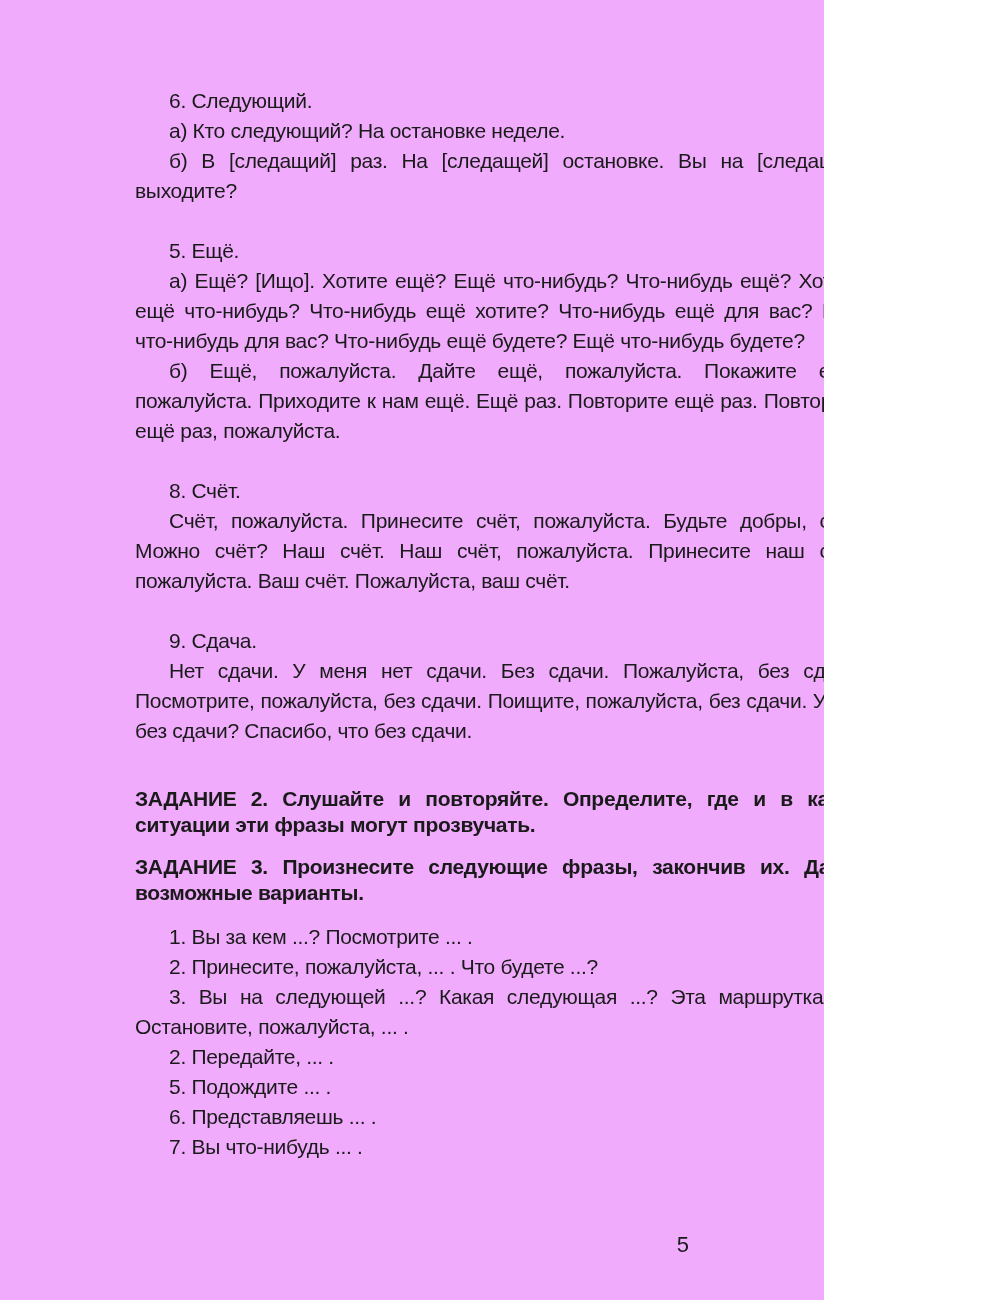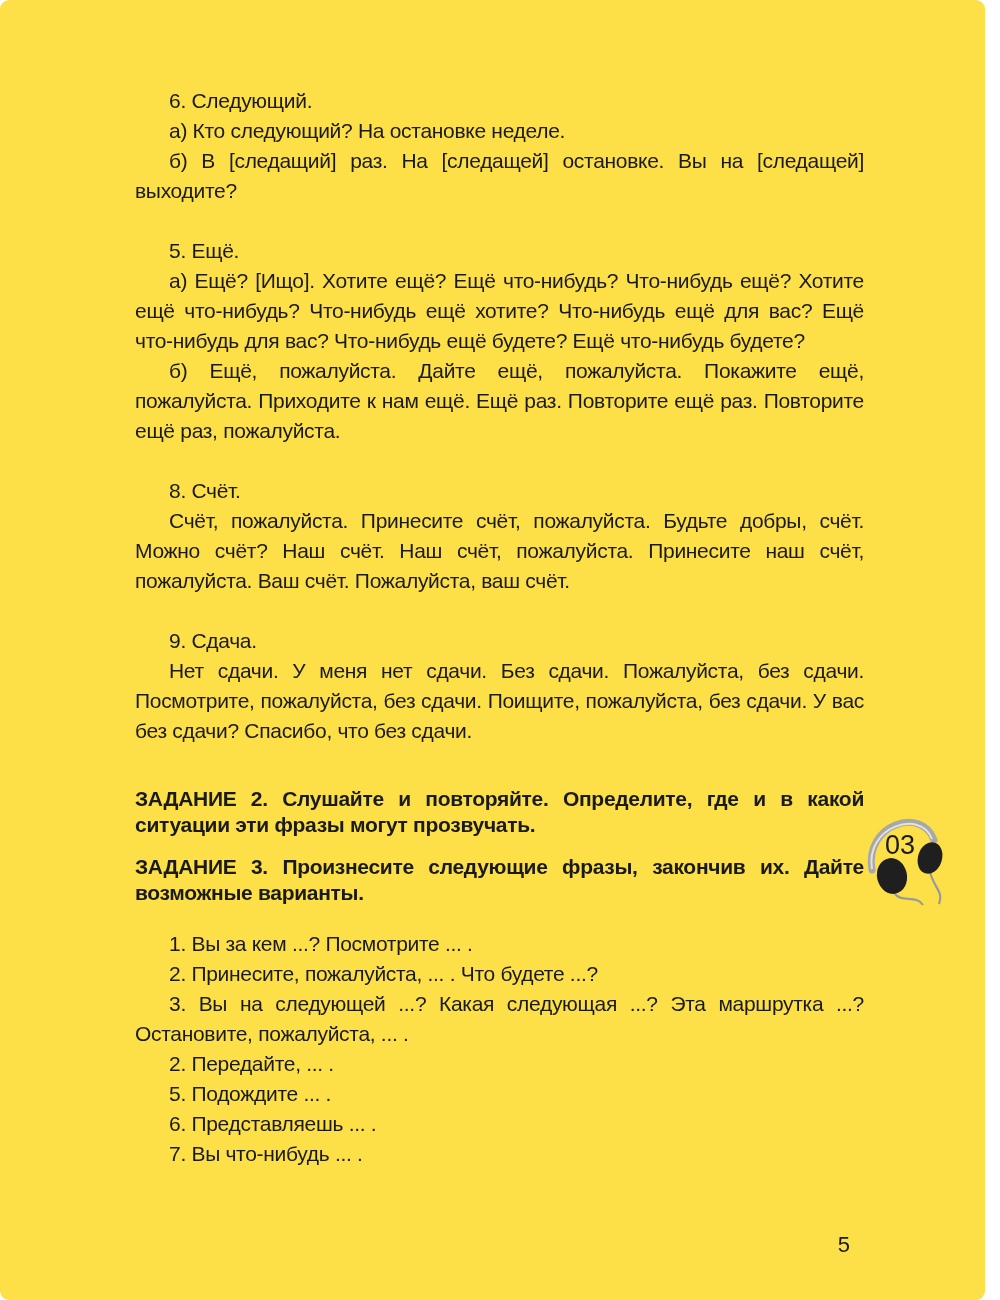--- a/index.html
+++ b/index.html
@@ -2,27 +2,26 @@
 <html lang="ru"><head>
 <meta charset="utf-8">
 <style>
   html, body {
     margin: 0;
     padding: 0;
     background: #ffffff;
   }
   .page {
     position: relative;
-    width: 985px;
+    width: 824px;
     height: 1300px;
-    background: #fde047;
+    background: #f0abfc;
     font-family: "Liberation Sans", sans-serif;
     color: #1a1a1a;
     overflow: hidden;
-    border-radius: 9px;
   }
   .content {
     position: absolute;
     left: 135px;
     top: 86px;
     width: 729px;
   }
   .content p {
     margin: 0;
     font-size: 21px;
@@ -43,21 +42,21 @@
     font-size: 21px;
     line-height: 26px;
     text-align: justify;
     letter-spacing: -0.3px;
     margin: 0;
   }
   .task + .task {
     margin-top: 16px;
   }
   .exercise-list {
-    margin-top: 23px;
+    margin-top: 16px;
   }
   .page-number {
     position: absolute;
     top: 1230px;
     right: 135px;
     font-size: 22px;
     line-height: 30px;
     color: #1a1a1a;
   }
   .audio-icon {

